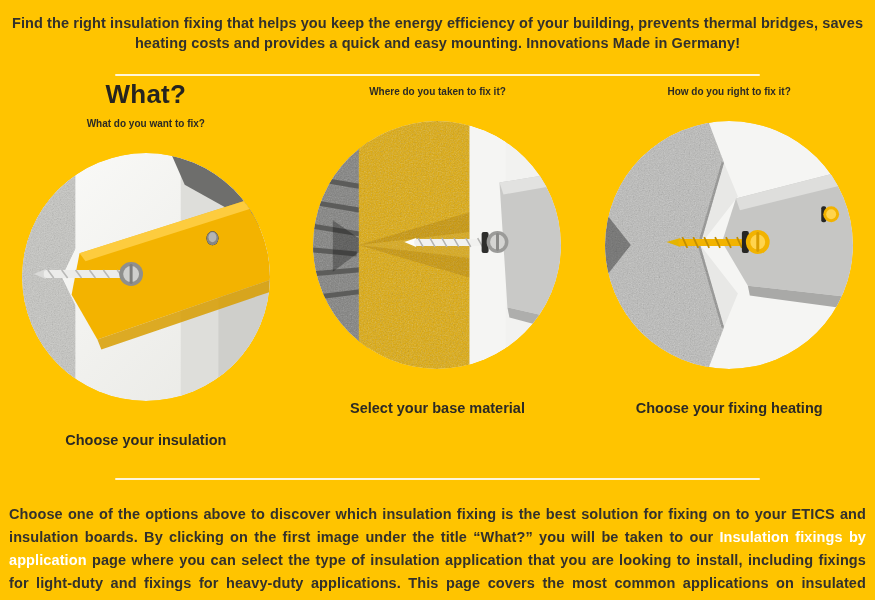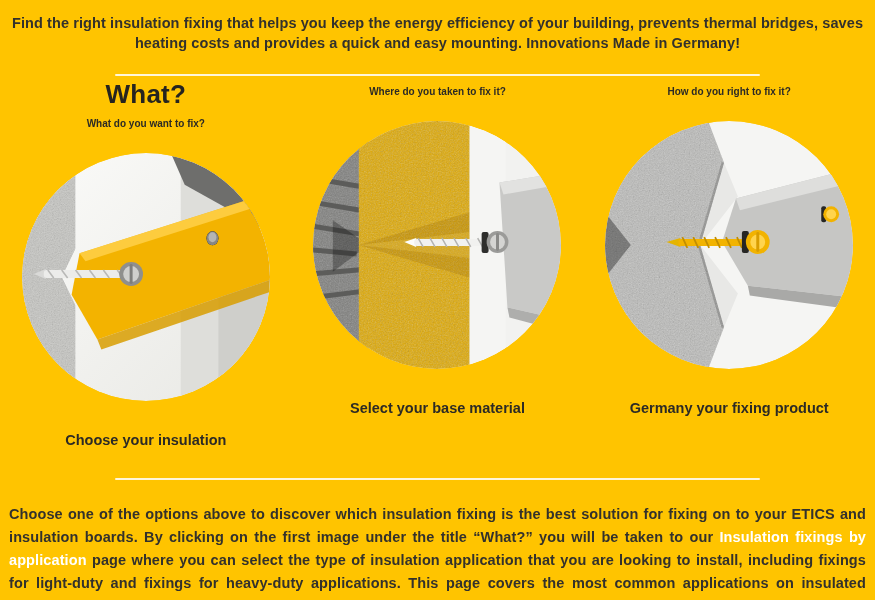--- a/index.html
+++ b/index.html
@@ -227,21 +227,21 @@
             <rect x="138" y="111" width="7" height="22" rx="2" fill="#262624"></rect>
             <circle cx="154" cy="122" r="12" fill="#f2b300"></circle>
             <circle cx="154" cy="122" r="7.5" fill="#ffd44d"></circle>
             <rect x="152.5" y="112" width="3" height="20" rx="1.5" fill="#d89d00"></rect>
             <rect x="218" y="86" width="5" height="16" rx="2" fill="#262624"></rect>
             <circle cx="228" cy="94" r="8" fill="#f2b300"></circle>
             <circle cx="228" cy="94" r="5" fill="#ffd44d"></circle>
           </g>
         </svg>
       </div>
-      <div class="col-caption">Germany your fixing product</div>
+      <div class="col-caption">Choose your fixing heating</div>
     </div>
 
   </div>
 
   <div class="divider" style="margin-top:30px;"></div>
 
   <p class="outro"><span>Choose one of the options above to discover which insulation fixing is the best solution for fixing on to your ETICS and insulation boards. By clicking on the first image under the title “What?”  you will be taken to our </span><span class="inline-link">Insulation fixings by application</span><span> page where you can select the type of insulation application that you are looking to install, including fixings for light-duty and fixings for heavy-duty applications. This page covers the most common applications on insulated boards. Select the option “Where?” and you will go to our </span></p>
 
 </div>
 

